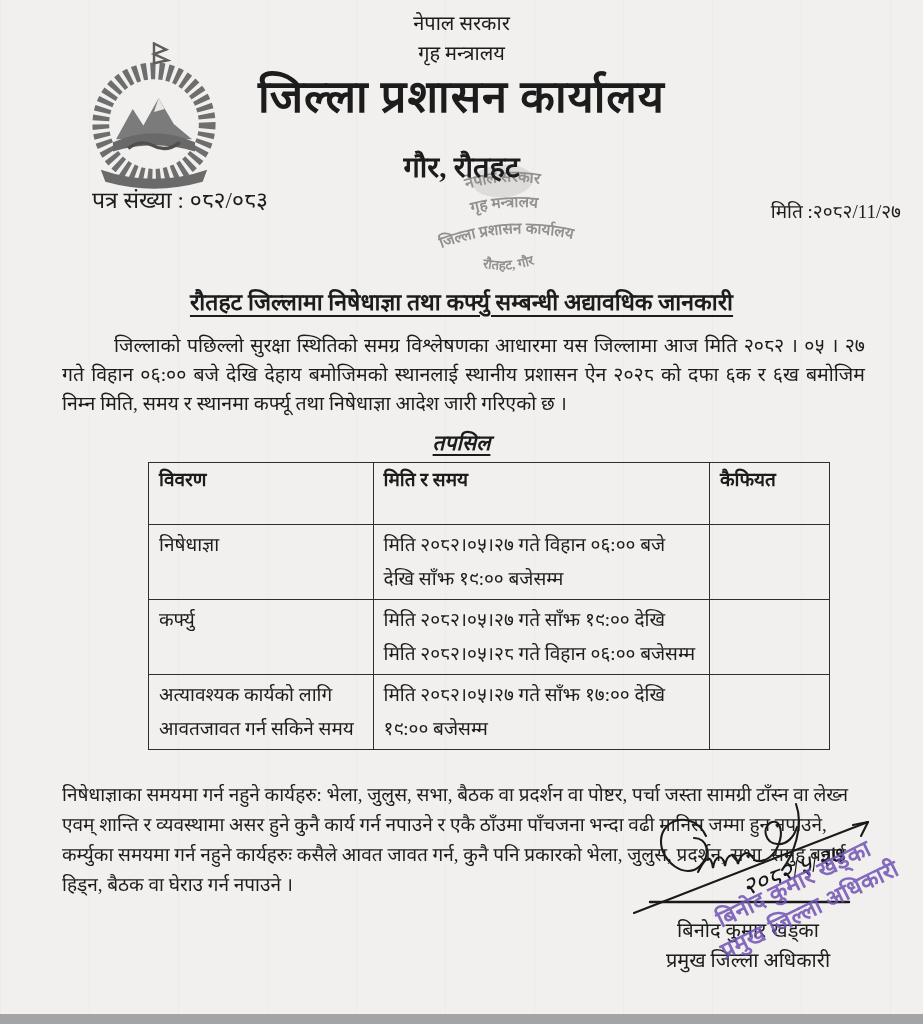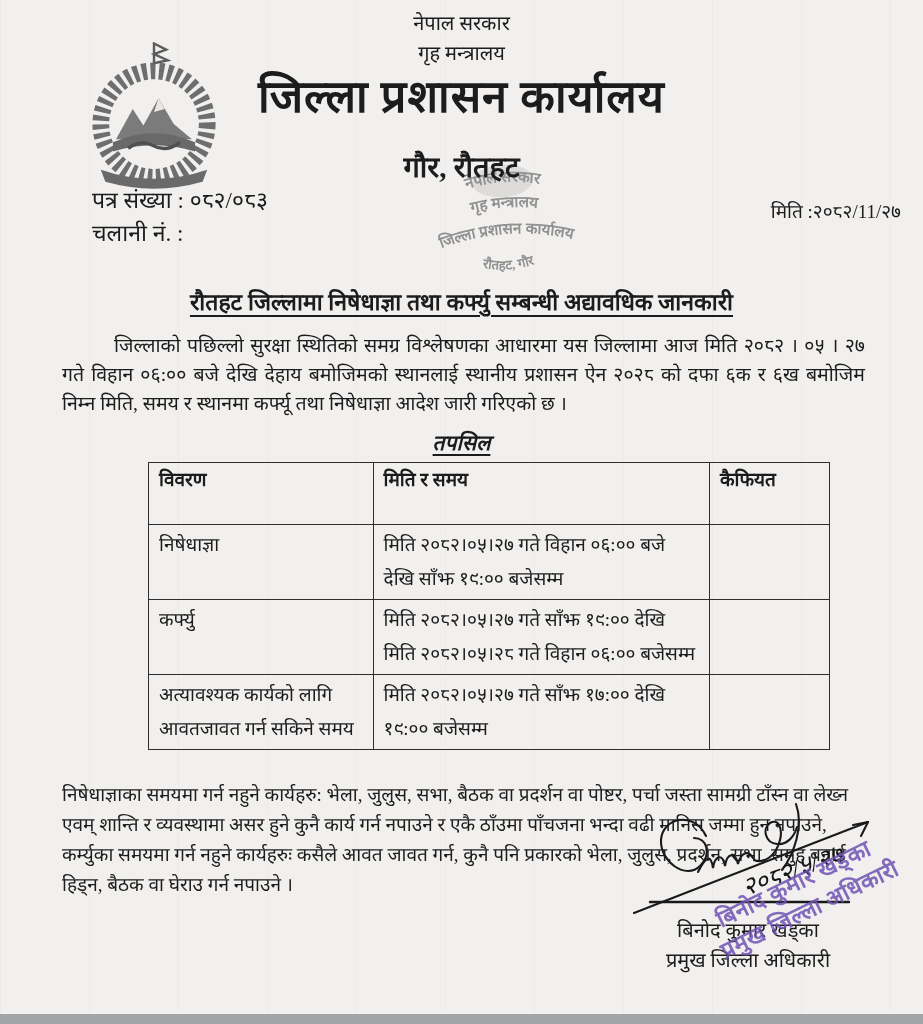--- a/index.html
+++ b/index.html
@@ -86,21 +86,20 @@
     </g>
   </svg>
 
   <div class="center gov-line">नेपाल सरकार</div>
   <div class="center ministry-line">गृह मन्त्रालय</div>
   <div class="center office-name">जिल्ला प्रशासन कार्यालय</div>
   <div class="center location-line">गौर, रौतहट</div>
 
   <div class="meta-left">
     <div>पत्र संख्या : ०८२/०८३</div>
-    <div>चलानी नं. :</div>
   </div>
   <div class="meta-right">मिति :२०८२/11/२७</div>
 
   <div class="center subject">रौतहट जिल्लामा निषेधाज्ञा तथा कर्फ्यु सम्बन्धी अद्यावधिक जानकारी</div>
 
   <div class="body-par">जिल्लाको पछिल्लो सुरक्षा स्थितिको समग्र विश्लेषणका आधारमा यस जिल्लामा आज मिति २०८२ । ०५ । २७ गते विहान ०६:०० बजे देखि देहाय बमोजिमको स्थानलाई स्थानीय प्रशासन ऐन २०२८ को दफा ६क र ६ख बमोजिम निम्न मिति, समय र स्थानमा कर्फ्यू तथा निषेधाज्ञा आदेश जारी गरिएको छ ।</div>
 
   <div class="center tapasil">तपसिल</div>
 
   <table class="sched">

